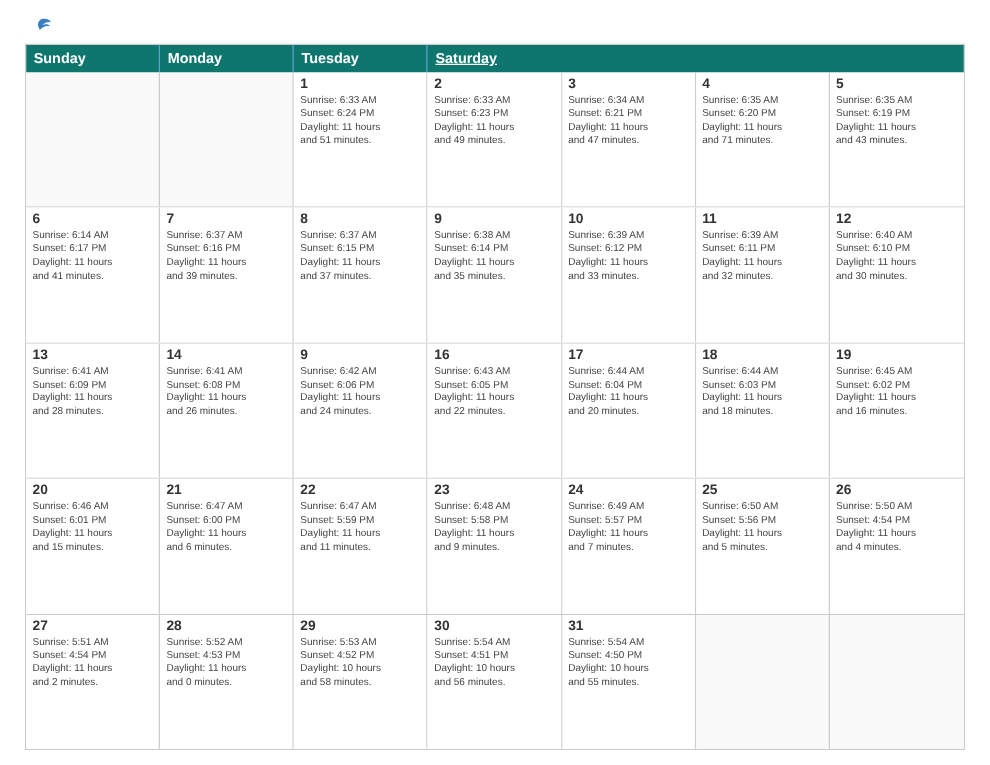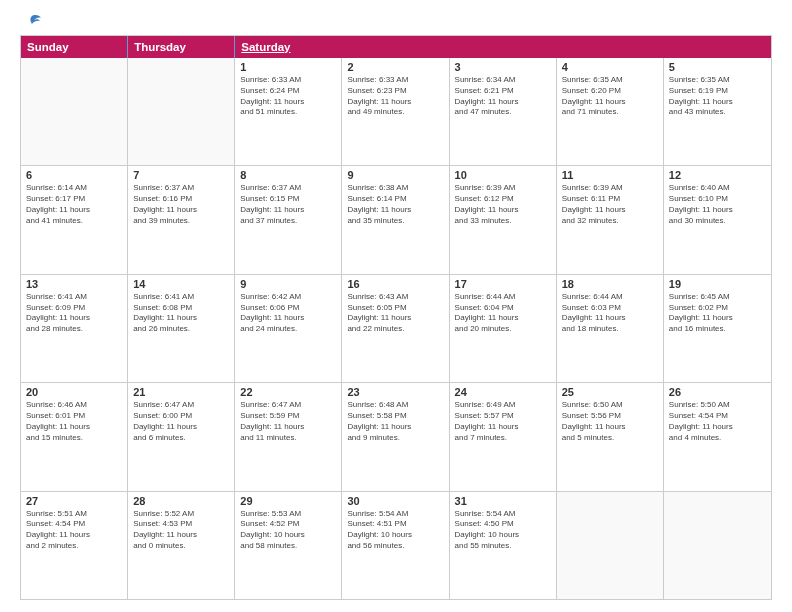--- a/index.html
+++ b/index.html
@@ -44,21 +44,21 @@
     }
     .calendar {
       flex: 1;
       display: flex;
       flex-direction: column;
       border: 1px solid #ccc;
     }
     .cal-header-row {
       display: grid;
       grid-template-columns: repeat(7, 1fr);
-      background: #be185d;
+      background: #0f766e;
     }
     .cal-header-cell {
       color: #fff;
       font-size: 11.5px;
       font-weight: bold;
       padding: 5px 6px;
       text-align: left;
       border-right: 1px solid #5a9fd1;
     }
     .cal-header-cell:last-child { border-right: none; text-decoration: underline; }
@@ -117,21 +117,22 @@
     </div>
     <div class="title-block">
       <div class="month-title"></div>
       <div class="subtitle"></div>
     </div>
   </div>
 
   <div class="calendar">
     <div class="cal-header-row">
         <div class="cal-header-cell">Sunday</div>
-        <div class="cal-header-cell">Thursday</div>
+        <div class="cal-header-cell">Monday</div>
+        <div class="cal-header-cell">Tuesday</div>
         <div class="cal-header-cell">Saturday</div>
       </div>
     <div class="cal-body">
         <div class="cal-week">
           <div class="cal-cell empty"></div>
           <div class="cal-cell empty"></div>
           <div class="cal-cell">
             <span class="day-num">1</span>
             <span class="cell-line">Sunrise: 6:33 AM</span>
             <span class="cell-line">Sunset: 6:24 PM</span>

